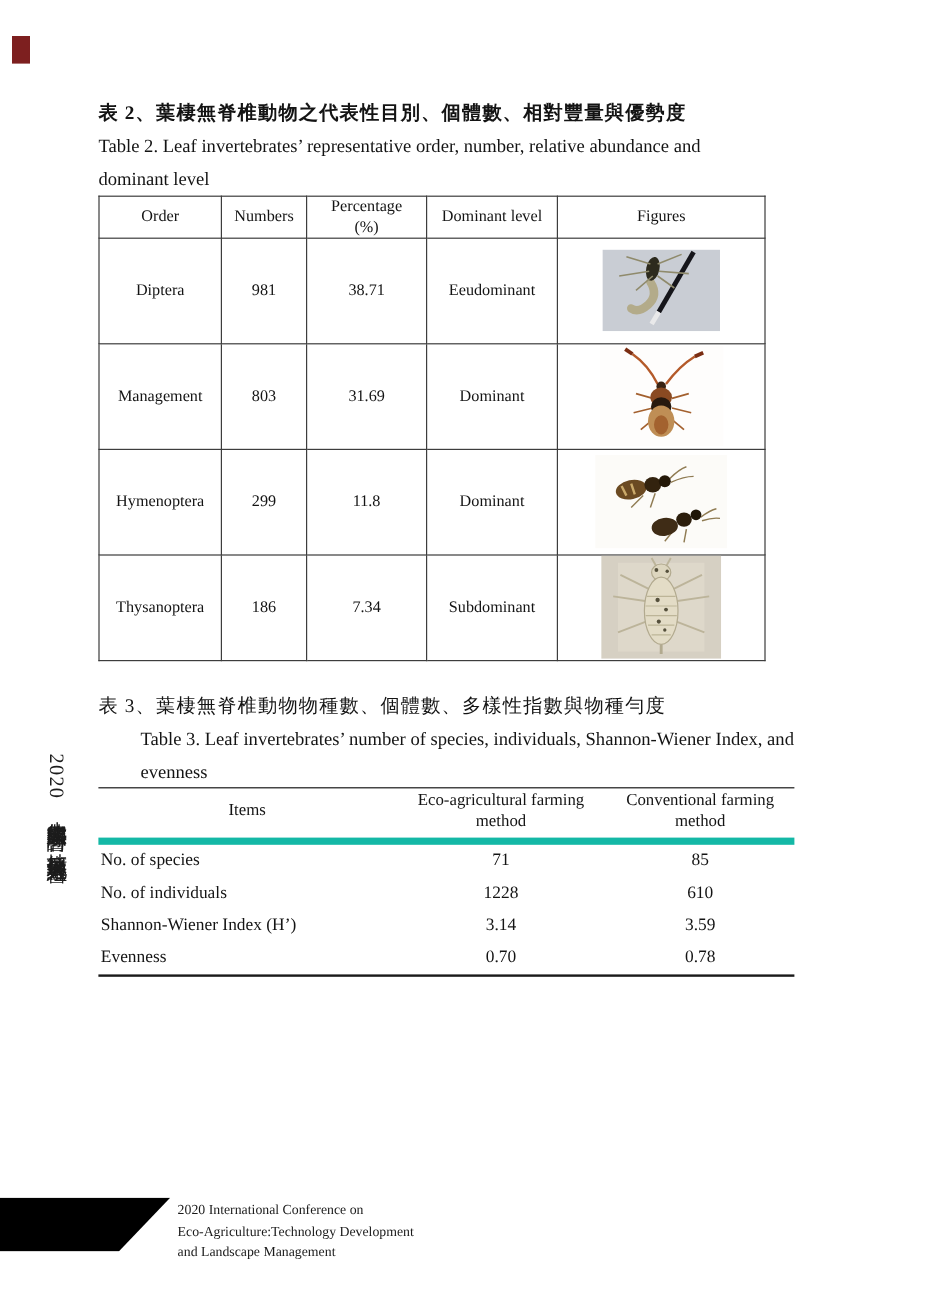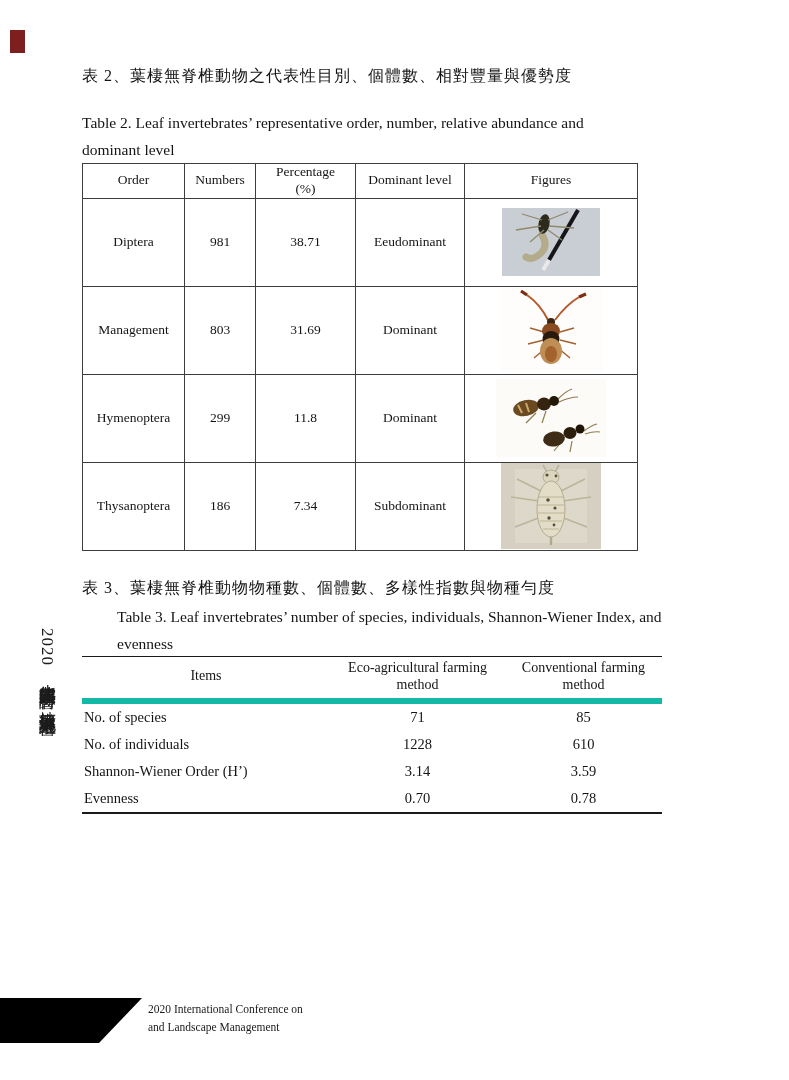--- a/index.html
+++ b/index.html
@@ -53,21 +53,21 @@
     width:104px; height:45px; line-height:45px; text-align:center;
     color:#fff; font-family:"Liberation Sans","DejaVu Sans",sans-serif; font-size:15px;margin-top:32px;
   }
   .conf-credit { left:148px; top:1001px; font-size:11.5px; line-height:17.5px; color:#1a1a1a; }
 </style>
 </head>
 <body>
 
 <div class="abs red-sq"></div>
 
-<div class="abs cap-zh" style="left:82px; top:66px;">表 2、葉棲無脊椎動物之代表性目別、個體數、相對豐量與優勢度</div>
+<div class="abs cap-zh" style="left:82px; top:84px;font-weight:bold;">表 2、葉棲無脊椎動物之代表性目別、個體數、相對豐量與優勢度</div>
 <div class="abs cap-en" style="left:82px; top:109px; width:575px;">
   <div>Table 2. Leaf invertebrates’ representative order, number, relative abundance and</div>
   <div>dominant level</div>
 </div>
 
 <table class="t2 abs" style="left:82px; top:163px;">
   <colgroup>
     <col style="width:102px">
       <col style="width:71px">
       <col style="width:100px">
@@ -243,33 +243,34 @@
       <td class="item">No. of species</td>
       <td class="num">71</td>
       <td class="num">85</td>
     </tr>
     <tr>
       <td class="item">No. of individuals</td>
       <td class="num">1228</td>
       <td class="num">610</td>
     </tr>
     <tr>
-      <td class="item">Shannon-Wiener Order (H’)</td>
+      <td class="item">Shannon-Wiener Index (H’)</td>
       <td class="num">3.14</td>
       <td class="num">3.59</td>
     </tr>
     <tr>
       <td class="item">Evenness</td>
       <td class="num">0.70</td>
       <td class="num">0.78</td>
     </tr>
   </tbody>
 </table>
 
 <div class="abs sidebar-vert">2020 生態農業國際研討會：技術發展與地景經營</div>
 
 <div class="abs page-flag">
   <div class="page-num">134</div>
 </div>
 <div class="abs conf-credit">
   <div>2020 International Conference on</div>
+  <div>Eco-Agriculture:Technology Development</div>
   <div>and Landscape Management</div>
 </div>
 
 </body></html>

